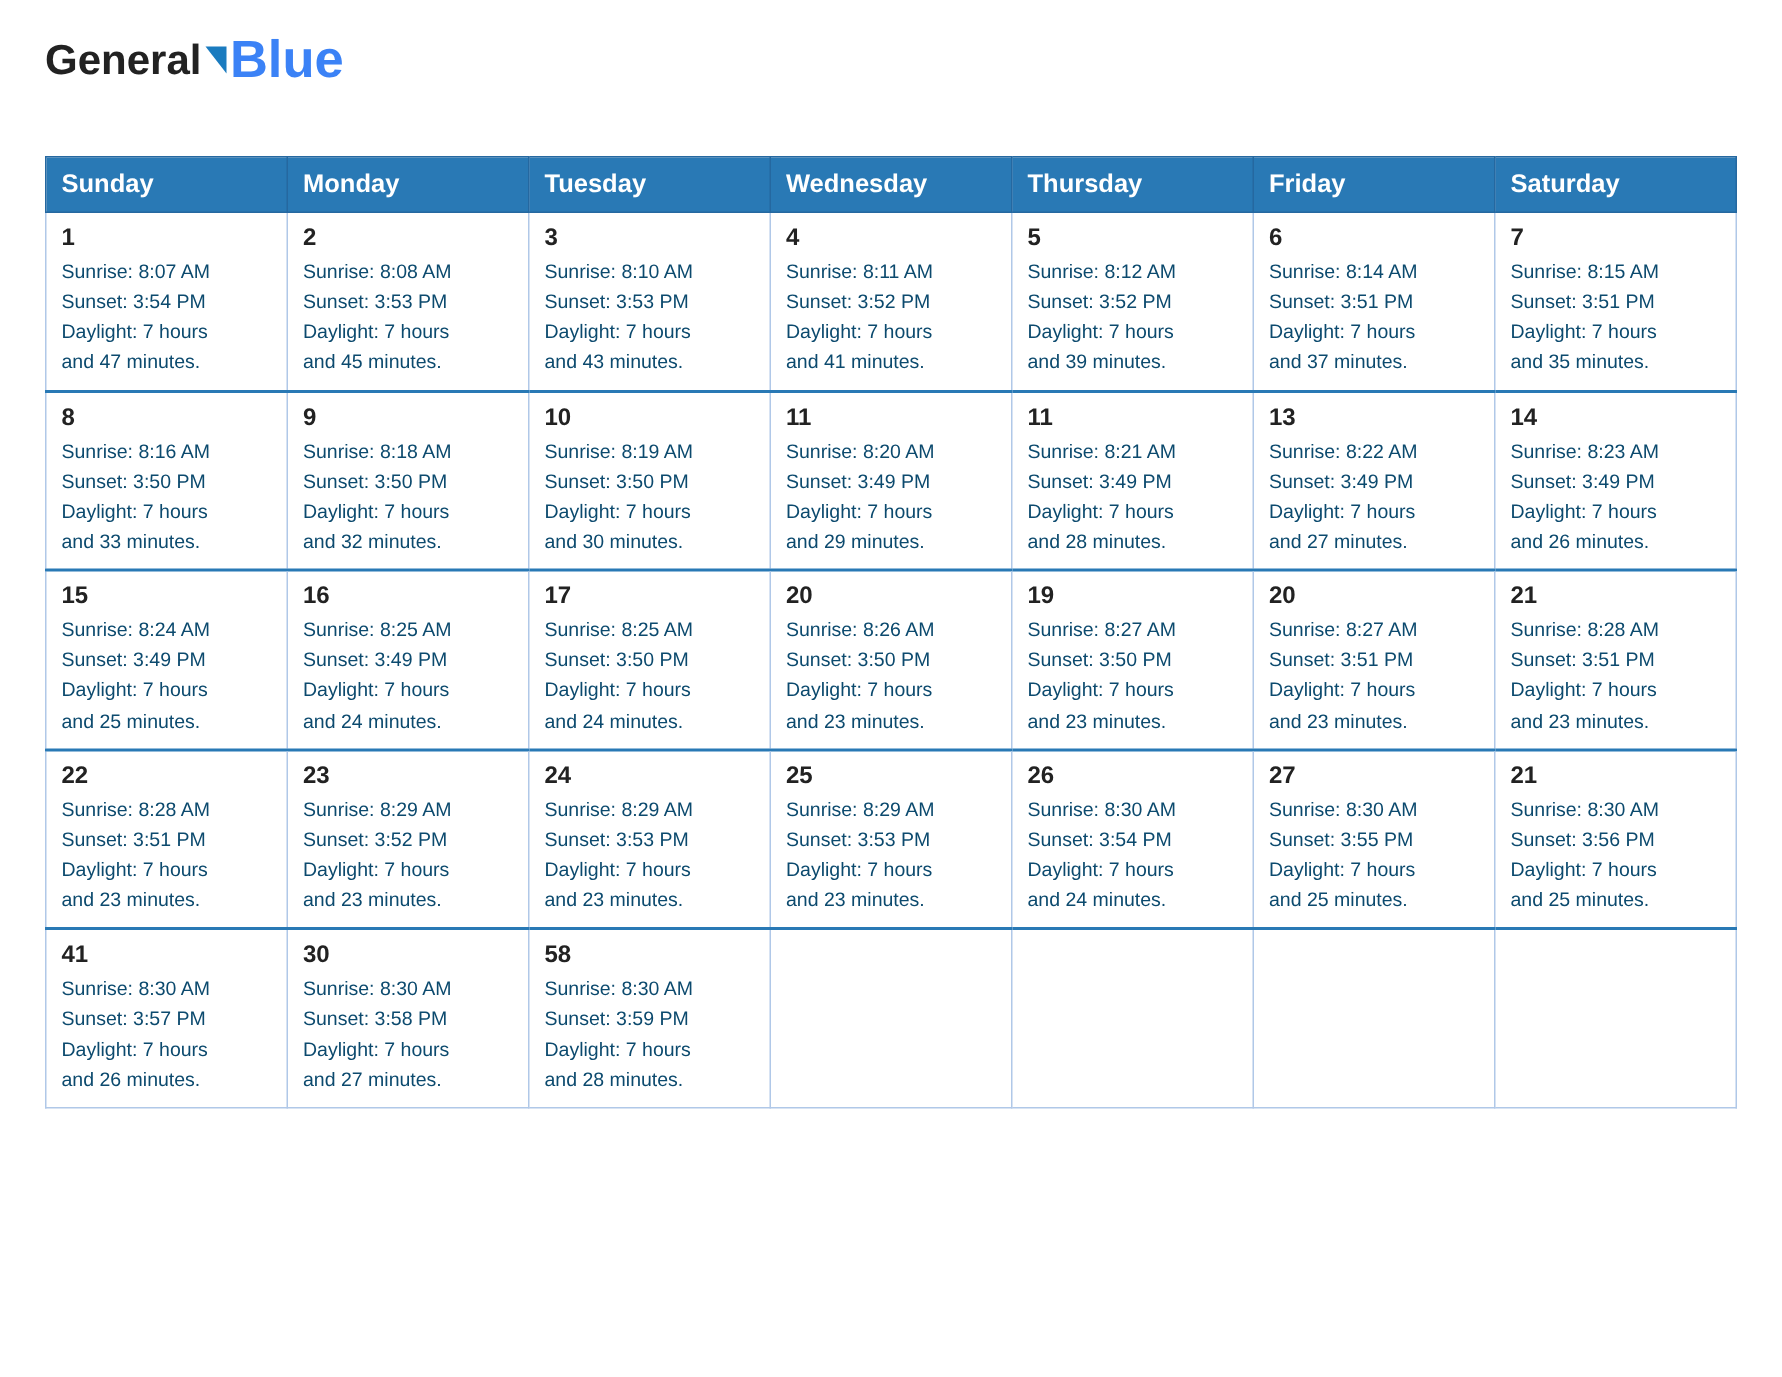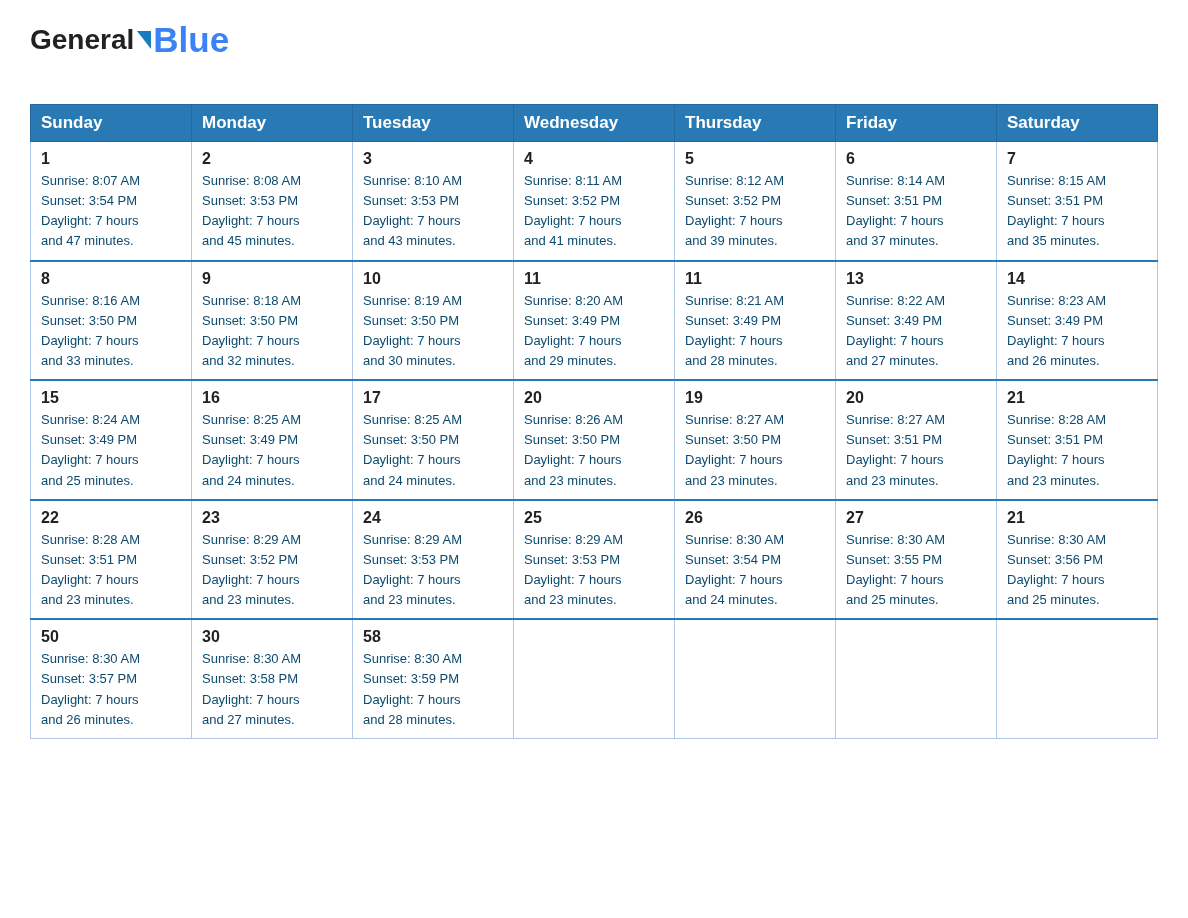--- a/index.html
+++ b/index.html
@@ -242,21 +242,21 @@
           <span class="day-number">27</span>
           <div class="day-info">Sunrise: 8:30 AM<br>Sunset: 3:55 PM<br>Daylight: 7 hours<br>and 25 minutes.</div>
         </td>
         <td>
           <span class="day-number">21</span>
           <div class="day-info">Sunrise: 8:30 AM<br>Sunset: 3:56 PM<br>Daylight: 7 hours<br>and 25 minutes.</div>
         </td>
       </tr>
       <tr class="row-divider">
         <td>
-          <span class="day-number">50</span>
+          <span class="day-number">41</span>
           <div class="day-info">Sunrise: 8:30 AM<br>Sunset: 3:57 PM<br>Daylight: 7 hours<br>and 26 minutes.</div>
         </td>
         <td>
           <span class="day-number">30</span>
           <div class="day-info">Sunrise: 8:30 AM<br>Sunset: 3:58 PM<br>Daylight: 7 hours<br>and 27 minutes.</div>
         </td>
         <td>
           <span class="day-number">58</span>
           <div class="day-info">Sunrise: 8:30 AM<br>Sunset: 3:59 PM<br>Daylight: 7 hours<br>and 28 minutes.</div>
         </td>

